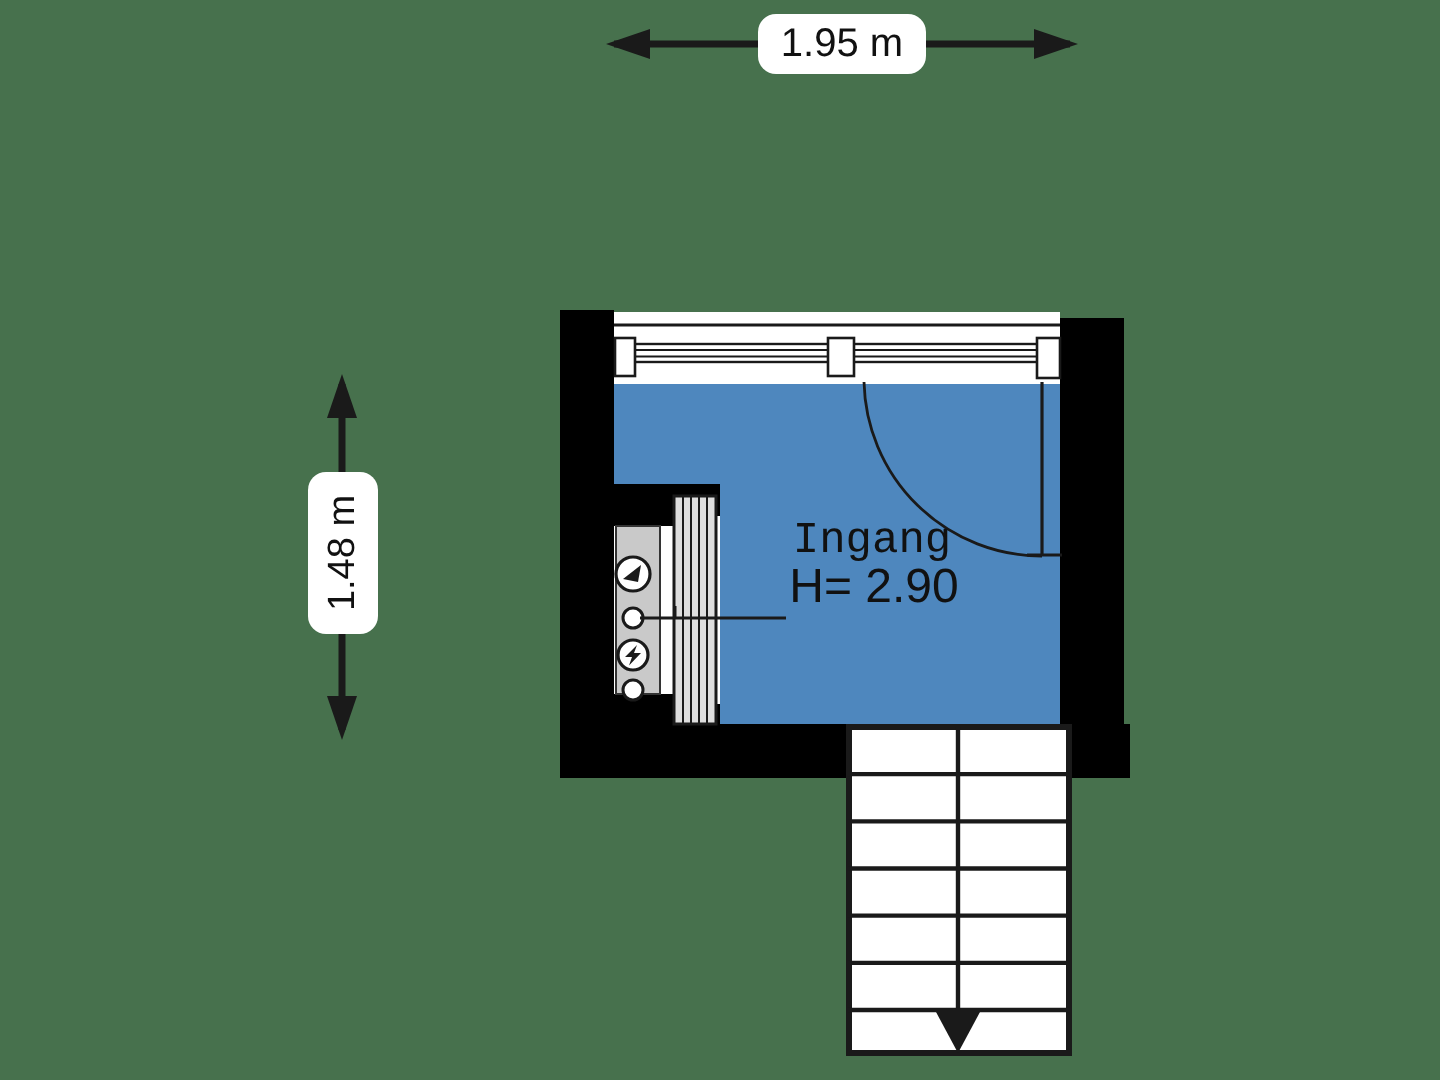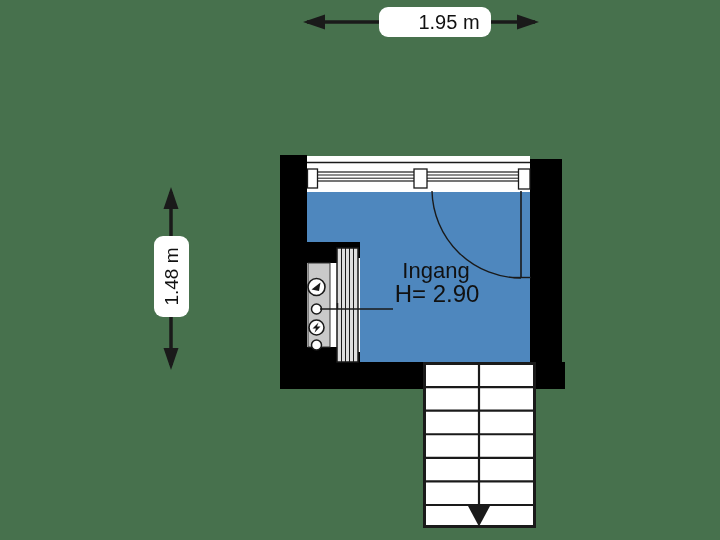--- a/index.html
+++ b/index.html
@@ -17,30 +17,30 @@
   .dim-label{
     position:absolute;
     background:var(--c-label-bg,#fff);
     color:var(--c-text,#111);
     border-radius:9px;
     display:flex;align-items:center;justify-content:center;
     font-size:20px;
     line-height:1;
     white-space:nowrap;
   }
-  .dim-label.width{left:379px;top:7px;width:84px;height:30px;padding-left:28px;}
+  .dim-label.width{left:379px;top:7px;width:84px;height:30px;}
   .dim-label.height{
     left:131px;top:259px;width:81px;height:35px;
     transform:rotate(-90deg);
     font-size:19px;
   }
   .room-name{
     position:absolute;left:374px;top:258px;width:124px;
     text-align:center;color:var(--c-text,#111);
-    font-size:22px;line-height:25px;
+    font-size:22px;line-height:25px;font-family:Liberation Mono, monospace;
   }
   .room-height{
     position:absolute;left:374px;top:284px;width:126px;
     text-align:center;color:var(--c-text,#111);
     font-size:24px;line-height:20px;
   }
 </style>
 </head>
 <body>
 

